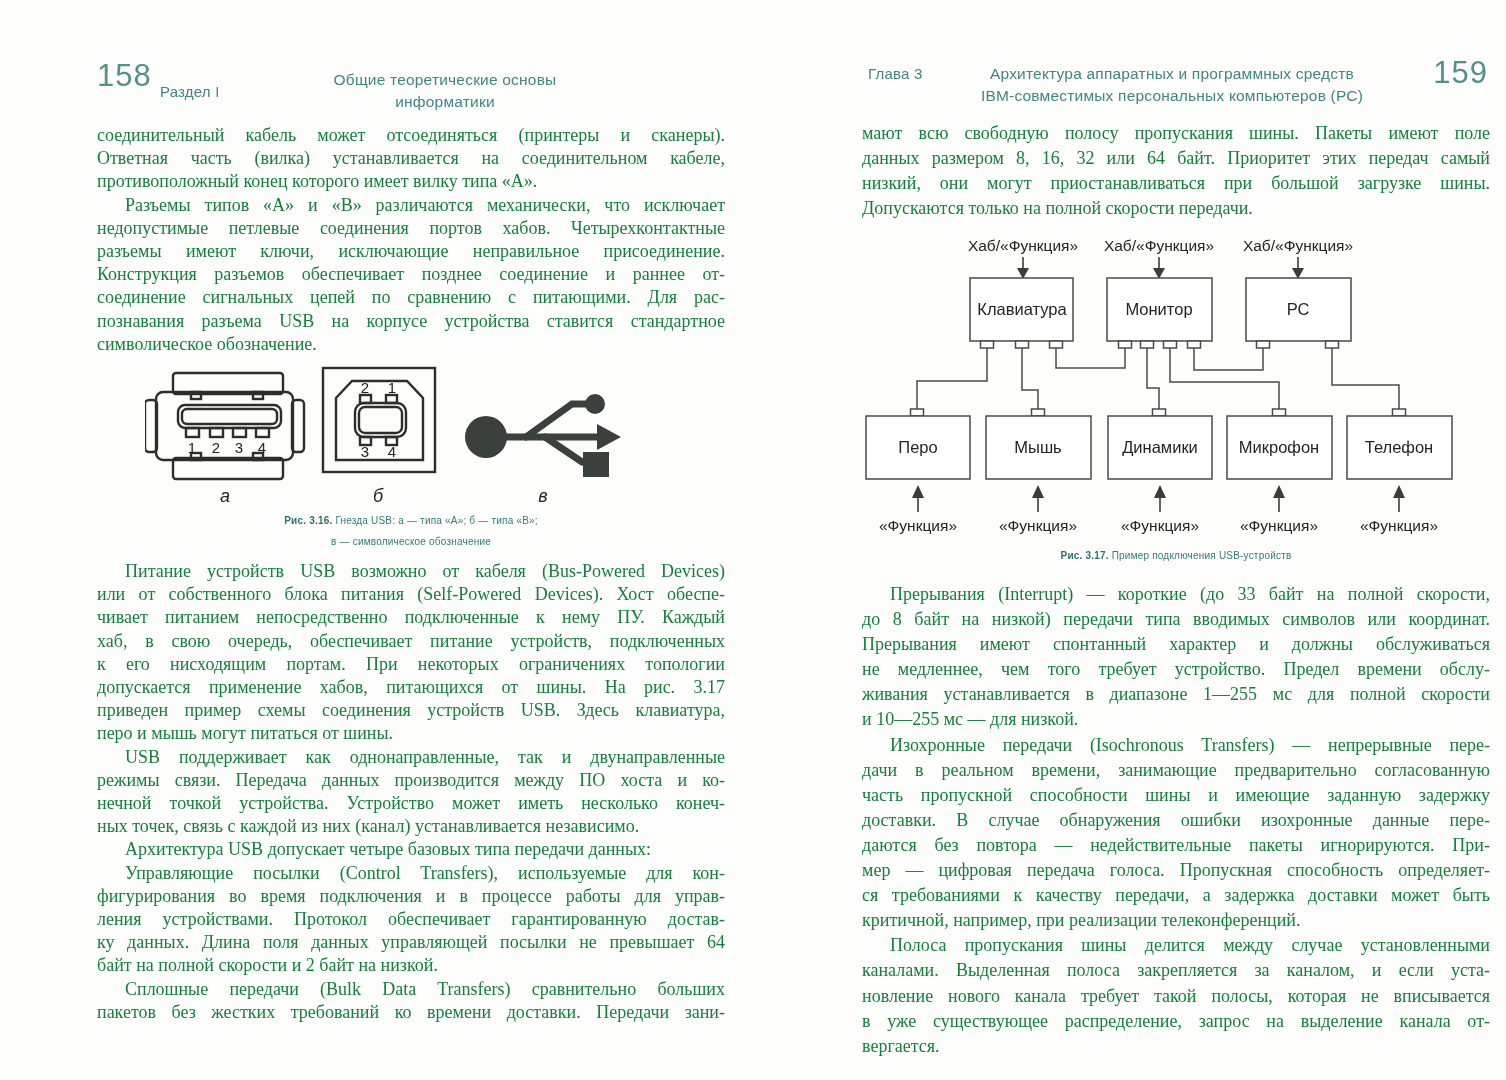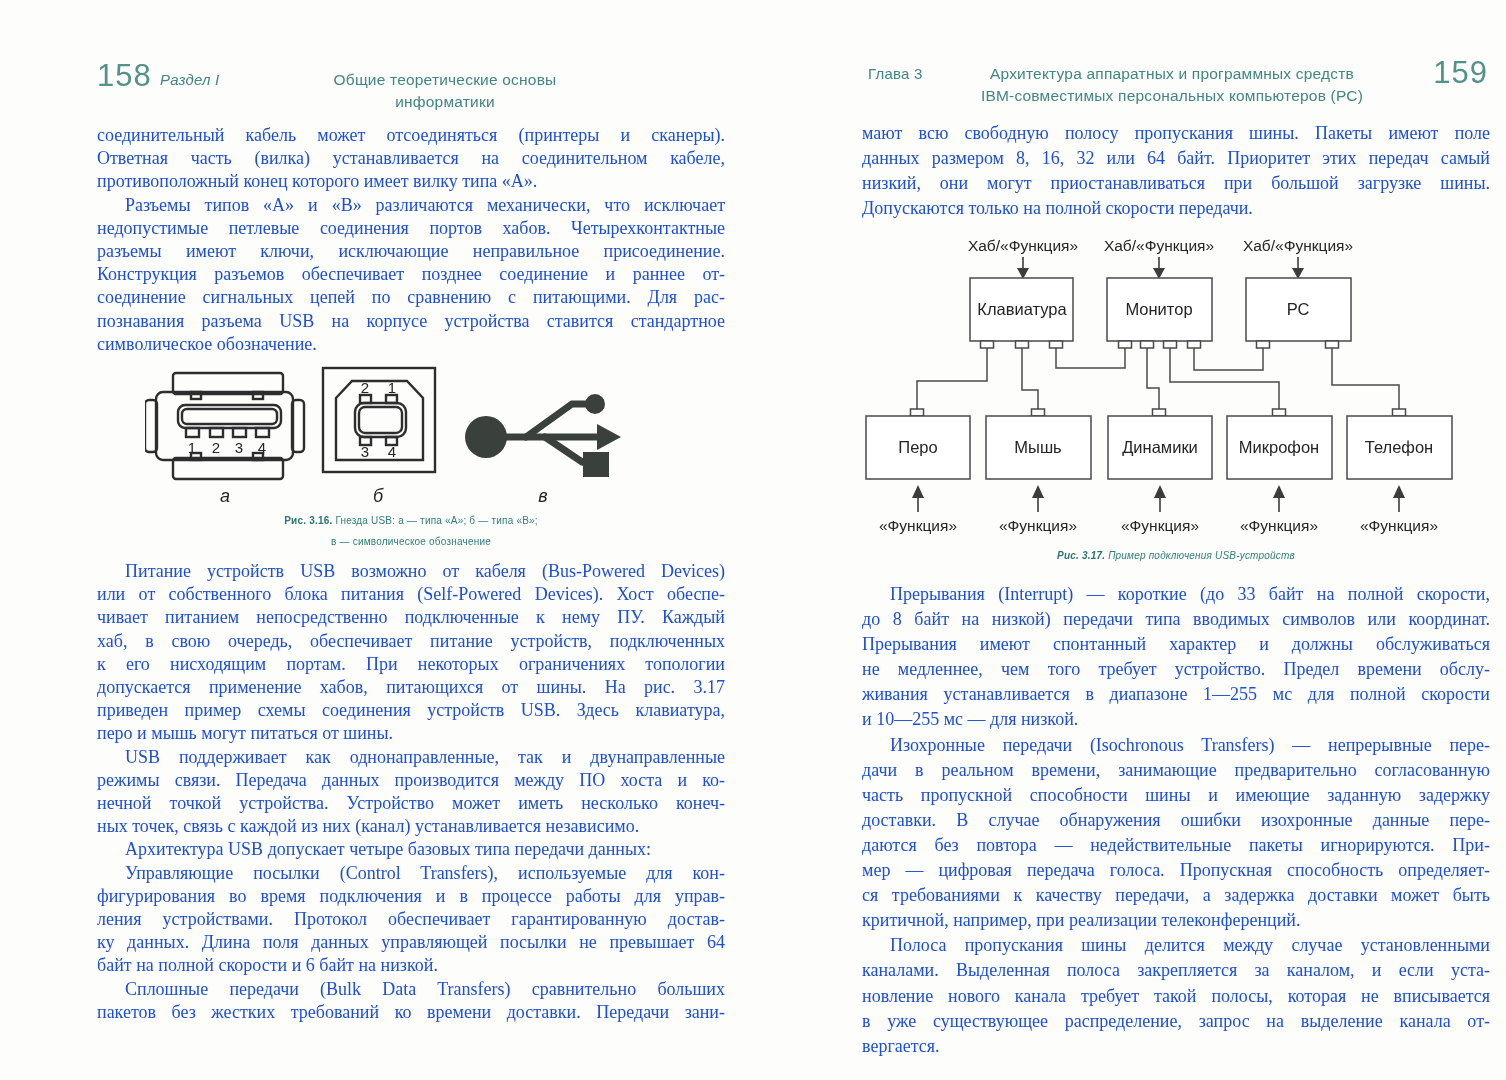--- a/index.html
+++ b/index.html
@@ -14,21 +14,21 @@
 
   
   .runhead { position:absolute; left:0; width:100%;
     font-family:"Liberation Sans","DejaVu Sans",sans-serif; color:#418682; }
   .pagenum { font-size:31px; font-weight:400; color:#54918b; letter-spacing:1px;
     font-family:"Liberation Sans","DejaVu Sans",sans-serif; }
   .rh-small { font-size:15px; letter-spacing:.2px; }
   .rh-title { font-size:15.5px; letter-spacing:.2px; line-height:22px; }
 
   
-  .bodytext { position:absolute; left:0; width:628px; font-size:18px; color:#1d4ed8; }
+  .bodytext { position:absolute; left:0; width:628px; font-size:18px; color:#15803d; }
   .bt-left  { line-height:23.2px; }
   .bt-right { line-height:25.1px; }
   .para { margin:0; }
   .para.indent .tline:first-child { text-indent:28px; }
   .tline { text-align:justify; text-align-last:justify; }
   .tline.last { text-align-last:auto; }
   .para.cont .tline.last { text-align-last:justify; }
 
   
   .fig { position:absolute; }
@@ -39,21 +39,21 @@
   svg text { font-family:"Liberation Sans","DejaVu Sans",sans-serif; fill:#242424; }
   .figlabel { font-family:"Liberation Serif","DejaVu Serif",serif; font-style:italic; font-size:18px; }
 </style>
 </head>
 <body>
 
 <section class="page page-left">
 
   <div class="runhead" style="top:58px; height:40px;">
     <span class="pagenum" style="position:absolute; left:0; top:0;">158</span>
-    <span class="rh-small" style="position:absolute; left:63px; top:13px;font-style:italic;">Раздел I</span>
+    <span class="rh-small" style="position:absolute; left:63px; top:25px;">Раздел I</span>
     <span class="rh-title" style="position:absolute; left:193px; top:11px; width:310px; text-align:center;">Общие теоретические основы информатики</span>
   </div>
 
   <div class="bodytext bt-left" style="top:124px;">
       <div class="para">
         <div class="tline">соединительный кабель может отсоединяться (принтеры и сканеры).</div>
         <div class="tline">Ответная часть (вилка) устанавливается на соединительном кабеле,</div>
         <div class="tline last">противоположный конец которого имеет вилку типа «А».</div>
       </div>
       <div class="para indent">
@@ -152,21 +152,21 @@
         <div class="tline last">ных точек, связь с каждой из них (канал) устанавливается независимо.</div>
       </div>
       <div class="para indent">
         <div class="tline last">Архитектура USB допускает четыре базовых типа передачи данных:</div>
       </div>
       <div class="para indent">
         <div class="tline">Управляющие посылки (Control Transfers), используемые для кон-</div>
         <div class="tline">фигурирования во время подключения и в процессе работы для управ-</div>
         <div class="tline">ления устройствами. Протокол обеспечивает гарантированную достав-</div>
         <div class="tline">ку данных. Длина поля данных управляющей посылки не превышает 64</div>
-        <div class="tline last">байт на полной скорости и 6 байт на низкой.</div>
+        <div class="tline last">байт на полной скорости и 2 байт на низкой.</div>
       </div>
       <div class="para indent cont">
         <div class="tline">Сплошные передачи (Bulk Data Transfers) сравнительно больших</div>
         <div class="tline last">пакетов без жестких требований ко времени доставки. Передачи зани-</div>
       </div>
     </div>
 </section>
 
 <section class="page page-right">
 
@@ -274,21 +274,21 @@
     </g>
     <g font-size="15.5" text-anchor="middle">
       <text x="54" y="296">«Функция»</text>
       <text x="174" y="296">«Функция»</text>
       <text x="296" y="296">«Функция»</text>
       <text x="415" y="296">«Функция»</text>
       <text x="535" y="296">«Функция»</text>
     </g>
   </svg>
 
-  <div class="caption" style="top:545px;font-style:italic;">
+  <div class="caption" style="top:545px;">
     <b>Рис. 3.17.</b>
     <span>Пример подключения USB-устройств</span>
   </div>
 
   <div class="bodytext bt-right" style="top:582px;">
       <div class="para indent">
         <div class="tline">Прерывания (Interrupt) — короткие (до 33 байт на полной скорости,</div>
         <div class="tline">до 8 байт на низкой) передачи типа вводимых символов или координат.</div>
         <div class="tline">Прерывания имеют спонтанный характер и должны обслуживаться</div>
         <div class="tline">не медленнее, чем того требует устройство. Предел времени обслу-</div>

